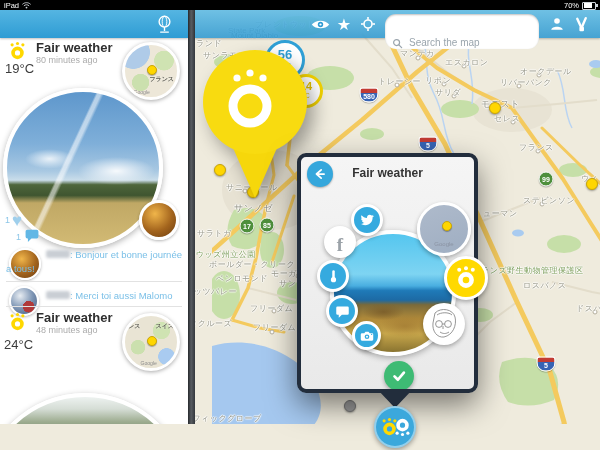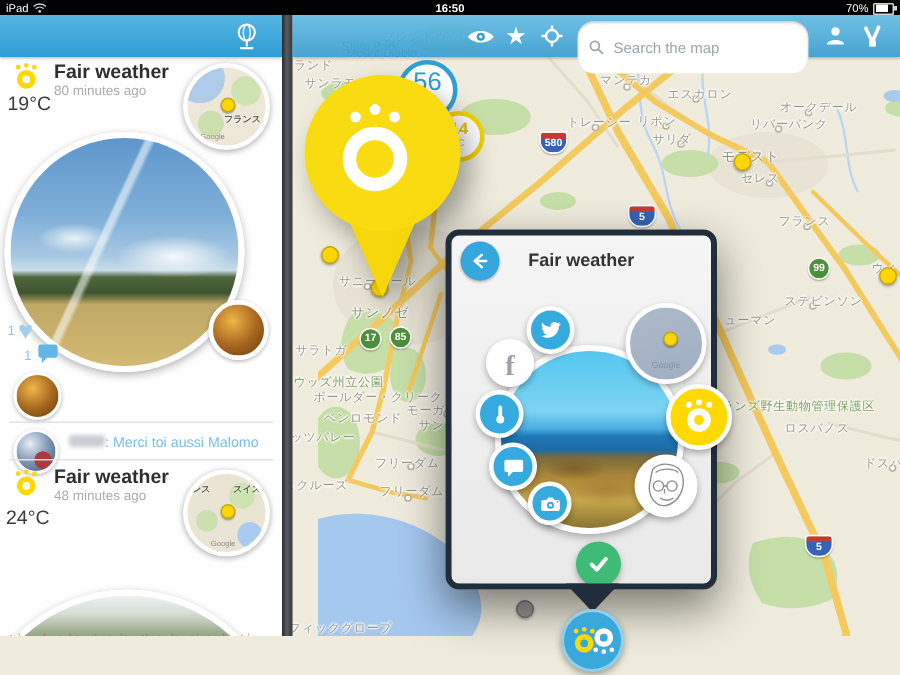--- a/index.html
+++ b/index.html
@@ -52,28 +52,28 @@
   .shield.interstate{width:17px;height:13px;font-size:7px;line-height:15px;background:linear-gradient(#C23B33 0 32%,#3763B4 32% 100%);border-radius:3px 3px 45% 45%/3px 3px 60% 60%;border:1px solid #fff;box-shadow:0 1px 1px rgba(0,0,0,.25);}
   .shield.state{width:13px;height:13px;font-size:7px;line-height:13px;background:#4E8F3C;border-radius:50%;border:1px solid #fff;box-shadow:0 1px 1px rgba(0,0,0,.25);}
   .mdot{position:absolute;transform:translate(-50%,-50%);width:10px;height:10px;border-radius:50%;}
   .mdot.dot-yellow{background:#FFD600;border:1px solid #C9A60A;box-shadow:0 1px 2px rgba(0,0,0,.35);}
   .mdot.dot-gray{background:#9a9a9a;border:1px solid #777;box-shadow:0 1px 2px rgba(0,0,0,.35);}
   .mdot.dot-green{background:#3E7D3E;border:1px solid #2c5c2c;}
 
   
   .maptoolbar{left:195px;top:10px;width:405px;height:28px;background:linear-gradient(rgba(97,188,229,.9),rgba(47,153,209,.88));z-index:30;box-shadow:0 1px 2px rgba(0,0,0,.25);}
   .tbicon{position:absolute;top:4px;width:20px;height:20px;display:flex;align-items:center;justify-content:center;color:#fff;}
-  .searchbox{position:absolute;left:190px;top:4px;width:154px;height:35px;background:#fff;border-radius:11px;box-shadow:inset 0 1px 2px rgba(0,0,0,.25);display:flex;align-items:flex-start;padding:12px 7px;box-sizing:border-box;}
+  .searchbox{position:absolute;left:190px;top:4px;width:154px;height:35px;background:#fff;border-radius:11px;box-shadow:inset 0 1px 2px rgba(0,0,0,.25);display:flex;align-items:flex-end;padding:0 7px;box-sizing:border-box;}
   .searchbox input{border:none;outline:none;font-size:10px;color:#555;width:100%;background:transparent;font-family:"Liberation Sans",sans-serif;}
   .searchbox input::placeholder{color:#9AA5AD;}
 
   
   .badge{position:absolute;background:#fff;border-radius:50%;text-align:center;z-index:3;}
   .badge-eta{left:265px;top:40px;width:34px;height:34px;border:3px solid #2FA0D6;color:#2FA0D6;}
-  .badge-eta .v{font-size:17px;font-weight:normal;line-height:13px;margin-top:5px;}
+  .badge-eta .v{font-size:13px;font-weight:bold;line-height:13px;margin-top:5px;}
   .badge-eta .u{font-size:7.5px;line-height:8px;}
   .badge-temp{left:289px;top:74px;width:28px;height:28px;border:3px solid #F2D200;color:#E3C100;}
   .badge-temp .v{font-size:11px;font-weight:bold;line-height:11px;margin-top:4px;}
   .badge-temp .u{font-size:6.5px;line-height:7px;}
   .pin{left:200px;top:40px;z-index:4;filter:drop-shadow(7px 9px 9px rgba(0,0,0,.35));}
 
   
   .popup{left:297px;top:153px;width:181px;height:240px;background:linear-gradient(#F5F5F5,#E9E9E9);border:4px solid #222D3C;border-radius:9px;box-sizing:border-box;z-index:20;box-shadow:0 12px 30px rgba(0,0,0,.5);}
   .popup-tail{left:377px;top:389px;width:0;height:0;border-left:18px solid transparent;border-right:18px solid transparent;border-top:19px solid #222D3C;z-index:20;}
   .backbtn{position:absolute;left:6px;top:4px;width:26px;height:26px;border-radius:50%;background:#35A7DC;display:flex;align-items:center;justify-content:center;box-shadow:0 1px 2px rgba(0,0,0,.3);}
@@ -415,20 +415,21 @@
     <div class="avatar" style="left:139px;top:190px;width:34px;height:34px;background:radial-gradient(circle at 38% 32%,#F0B54A,#A3641D 55%,#6B3C10);"></div>
 
     <div class="count" style="left:5px;top:205px;">1</div>
     <div class="heart" style="left:12px;top:202px;">♥</div>
     <div class="count" style="left:16px;top:222px;">1</div>
     <svg class="abs" style="left:25px;top:219px;" width="14" height="13" viewBox="0 0 24 22">
       <path fill="#62B7E5" d="M4,1 h16 a3,3 0 0 1 3,3 v9 a3,3 0 0 1 -3,3 h-9 l-6,6 v-6 h-1 a3,3 0 0 1 -3,-3 v-9 a3,3 0 0 1 3,-3 z"></path>
     </svg>
 
     <div class="avatar" style="left:9px;top:238px;width:28px;height:28px;border-width:2px;background:radial-gradient(circle at 38% 32%,#F0B54A,#A3641D 55%,#6B3C10);"></div>
+    <div class="comment" style="top:238px;"><span class="blurpill"></span><span>: Bonjour et bonne journée a tous!</span></div>
 
     <div class="hr" style="top:271px;"></div>
 
     <div class="avatar" style="left:9px;top:276px;width:26px;height:26px;border-width:2px;background:
         radial-gradient(circle at 68% 72%,#B03A3A 0 22%,transparent 23%),
         radial-gradient(circle at 35% 30%,#E8EDF2,#7E96B5 50%,#3D5379);"></div>
     <div class="comment" style="top:279px;"><span class="blurpill"></span><span>: Merci toi aussi Malomo</span></div>
 
     <div class="hr" style="top:296px;"></div>
 
@@ -475,21 +476,20 @@
 
   <div class="abs statusbar">
     <div class="left">
       <span>iPad</span>
       <svg width="9" height="7" viewBox="0 0 12 9">
         <path d="M0.5,3 C3.5,0 8.5,0 11.5,3" fill="none" stroke="#cfd4d9" stroke-width="1.2"></path>
         <path d="M2.5,5 C4.5,3 7.5,3 9.5,5" fill="none" stroke="#cfd4d9" stroke-width="1.2"></path>
         <circle cx="6" cy="7.3" r="1.2" fill="#cfd4d9"></circle>
       </svg>
     </div>
-    <div class="time">16:50</div>
     <div class="right">
       <span>70%</span>
       <span class="batt">
           <i></i>
           <b></b>
         </span>
     </div>
   </div>
 
 </div>

